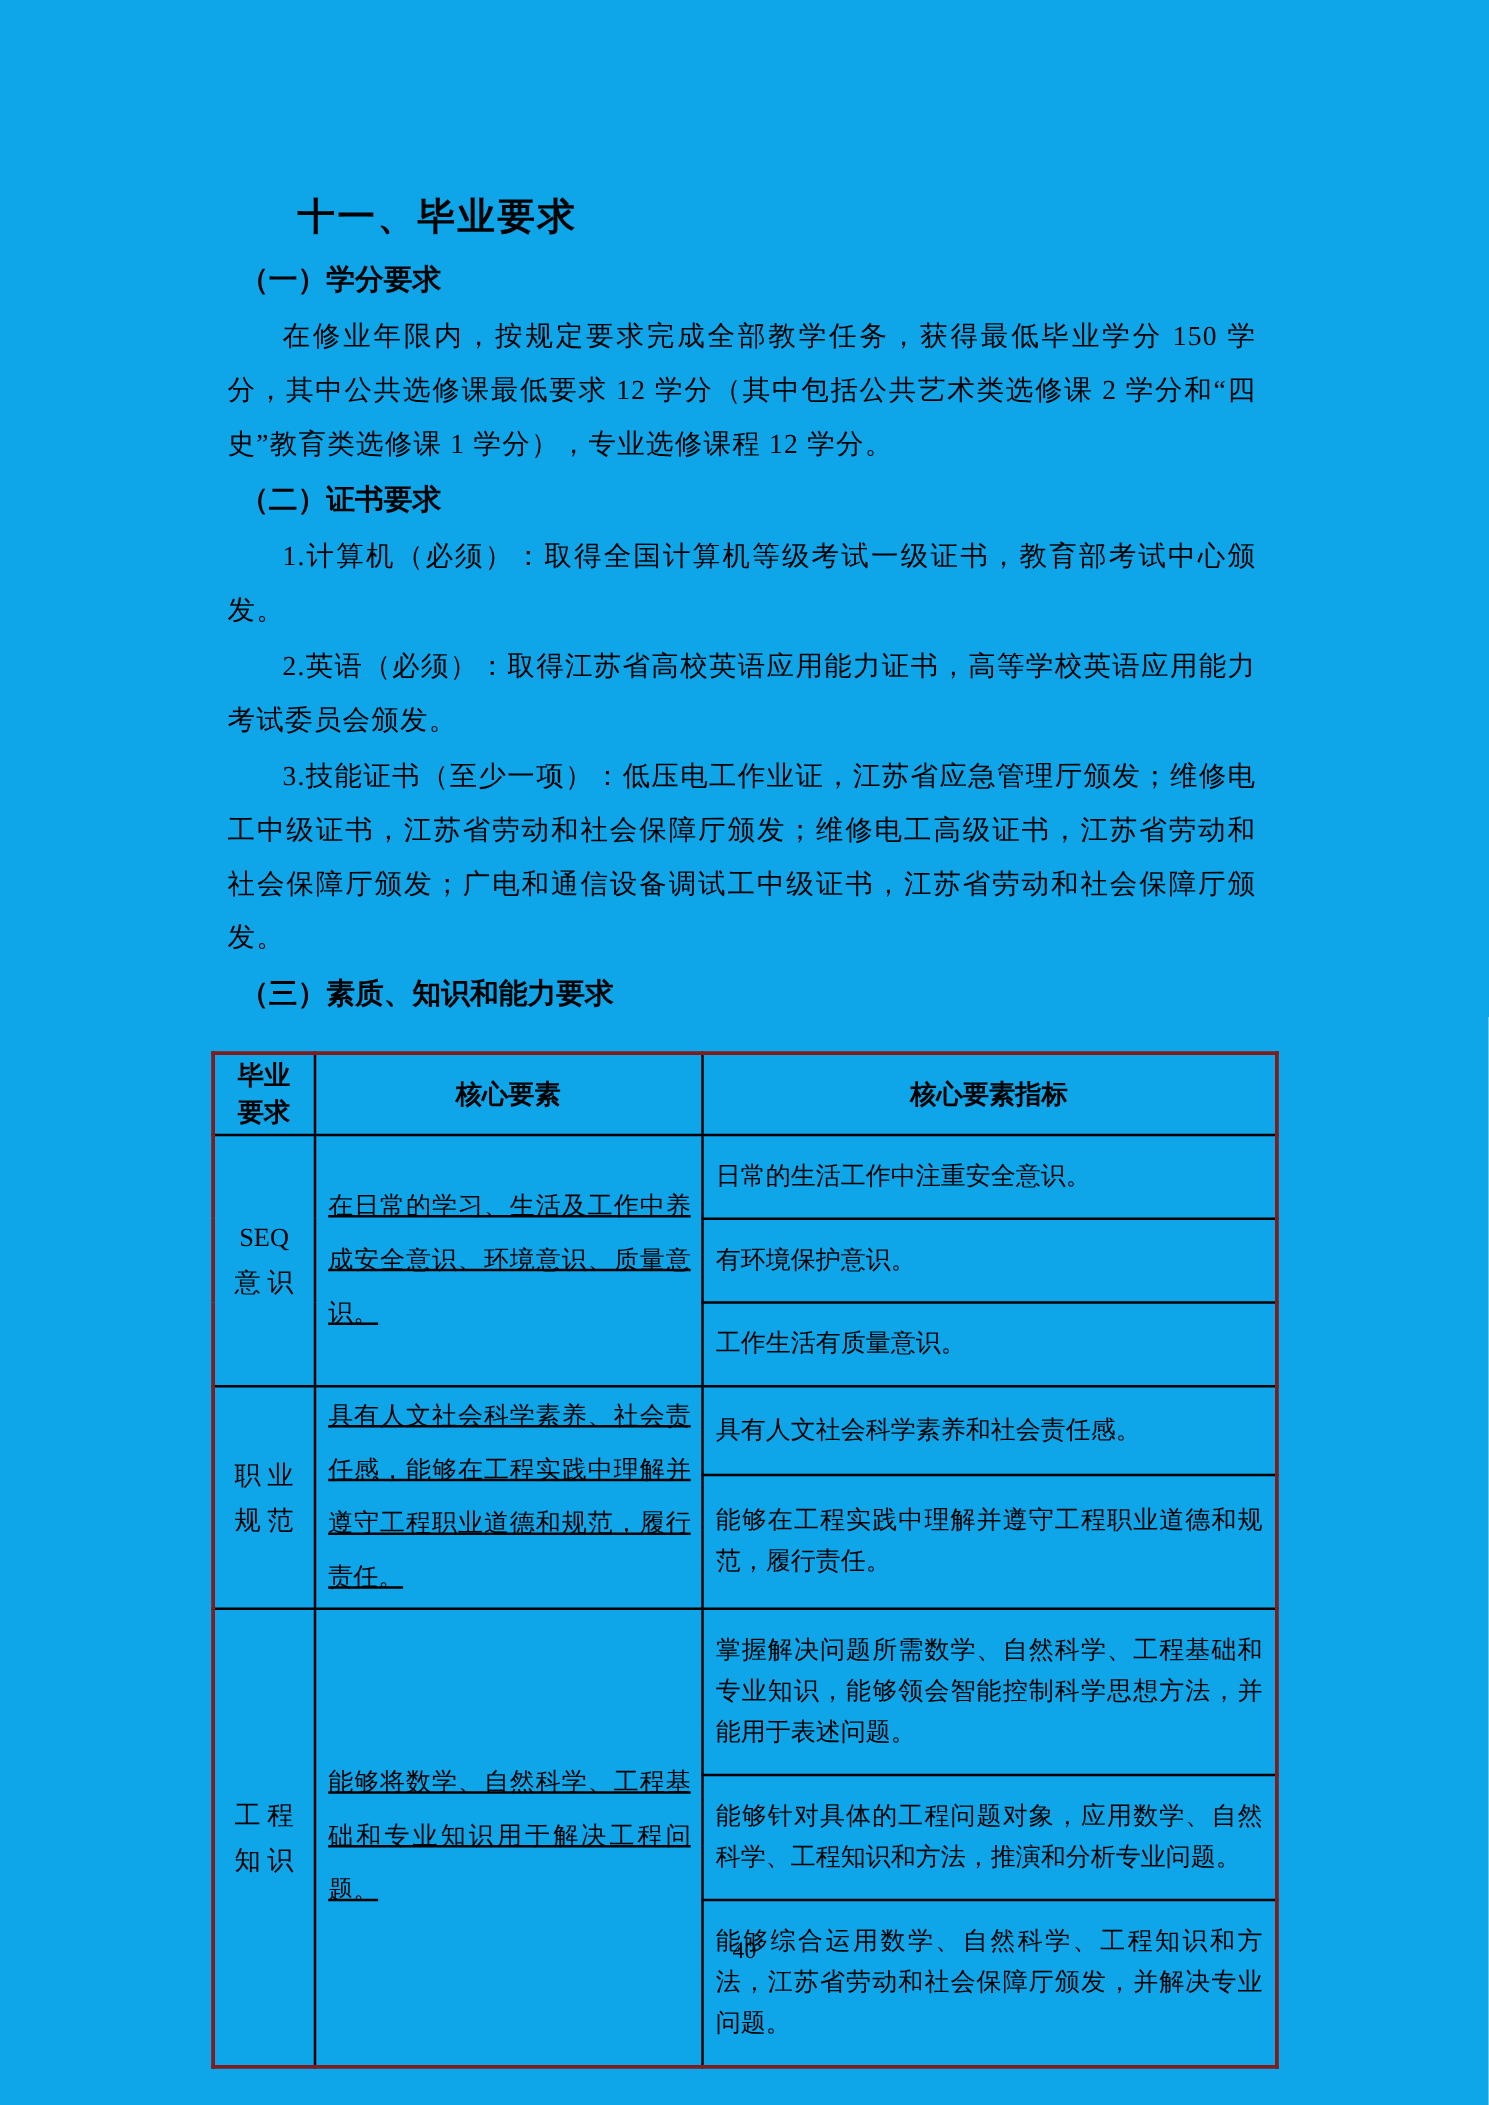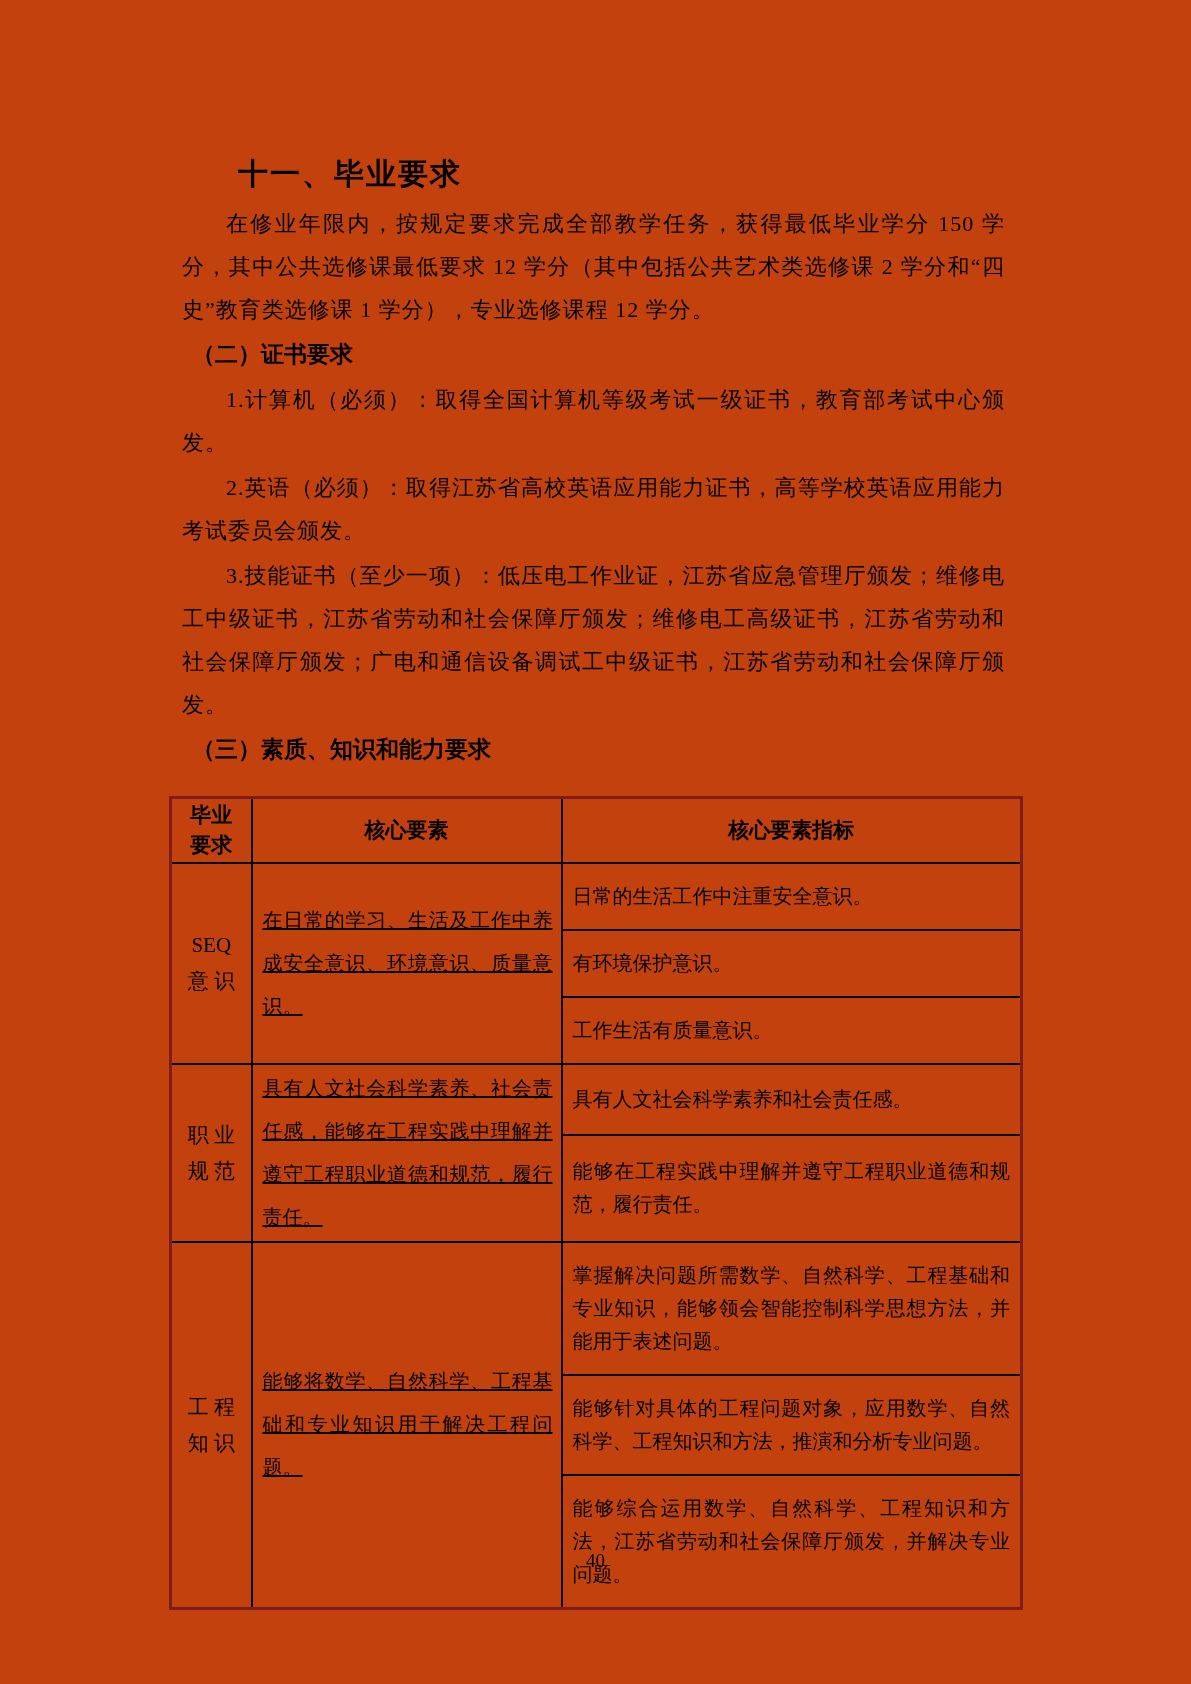--- a/index.html
+++ b/index.html
@@ -1,20 +1,20 @@
 <!DOCTYPE html>
 <html><head>
 <meta charset="utf-8">
 <style>
   html,body { margin:0; padding:0; background:#ffffff; }
   .page {
     position: relative;
     width: 1191px;
     height: 1684px;
-    background: #c2410c;
+    background: #0ea5e9;
     color: #000000;
     font-family: "Liberation Serif", "DejaVu Serif", serif;
     overflow: hidden;
   }
   .content { padding: 152px 170px 0 166px; }
   .doc-title {
     font-family: "Liberation Sans", "DejaVu Sans", sans-serif;
     font-size: 30px;
     font-weight: bold;
     line-height: 44px;
@@ -88,20 +88,21 @@
   }
 </style>
 </head>
 <body>
 
 <div class="page">
   <div class="content">
 
     <h1 class="doc-title">十一、毕业要求</h1>
 
+    <h2 class="sec">（一）学分要求</h2>
     <p class="para">在修业年限内，按规定要求完成全部教学任务，获得最低毕业学分 150 学分，其中公共选修课最低要求 12 学分（其中包括公共艺术类选修课 2 学分和“四史”教育类选修课 1 学分），专业选修课程 12 学分。</p>
 
     <h2 class="sec">（二）证书要求</h2>
     <p class="para">1.计算机（必须）：取得全国计算机等级考试一级证书，教育部考试中心颁发。</p>
     <p class="para">2.英语（必须）：取得江苏省高校英语应用能力证书，高等学校英语应用能力考试委员会颁发。</p>
     <p class="para">3.技能证书（至少一项）：低压电工作业证，江苏省应急管理厅颁发；维修电工中级证书，江苏省劳动和社会保障厅颁发；维修电工高级证书，江苏省劳动和社会保障厅颁发；广电和通信设备调试工中级证书，江苏省劳动和社会保障厅颁发。</p>
 
     <h2 class="sec">（三）素质、知识和能力要求</h2>
 
     <table class="req-table">

